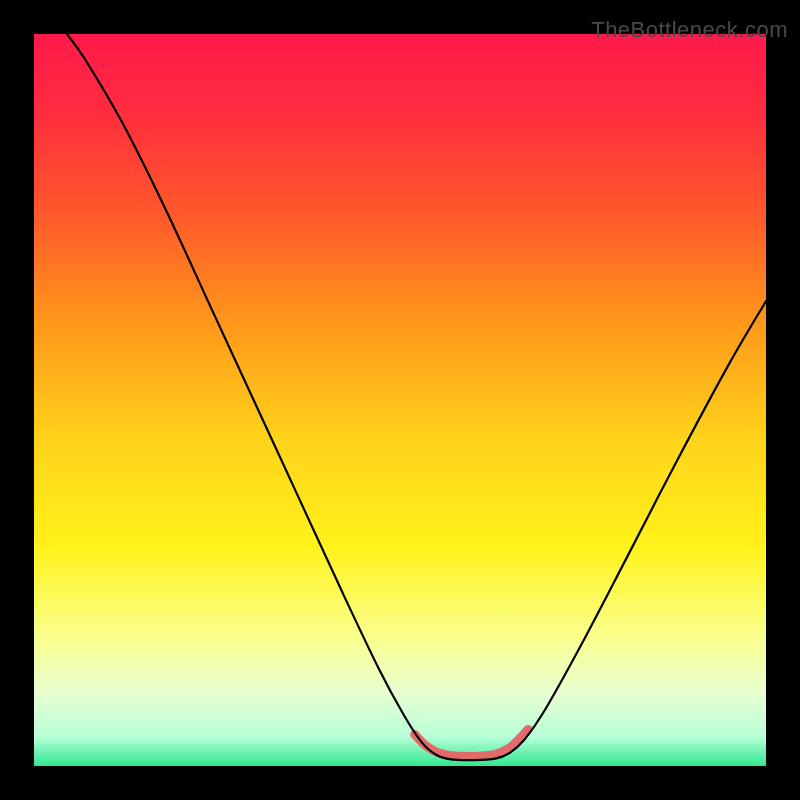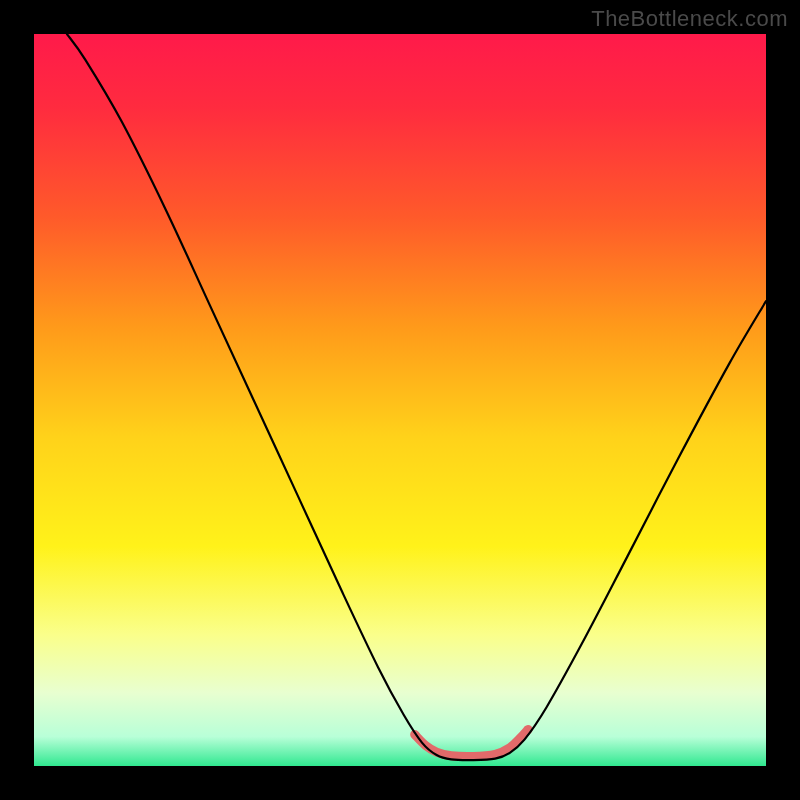--- a/index.html
+++ b/index.html
@@ -12,21 +12,21 @@
     font-family: Arial, Helvetica, sans-serif;
   }
   .frame {
     position: relative;
     width: 800px;
     height: 800px;
     background: #000;
   }
   .watermark {
     position: absolute;
-    top: 6px;
+    top: 17px;
     right: 12px;
     color: #4a4a4a;
     font-size: 22px;
     font-weight: 500;
     letter-spacing: 0.5px;
     z-index: 10;
   }
   svg {
     display: block;
   }

